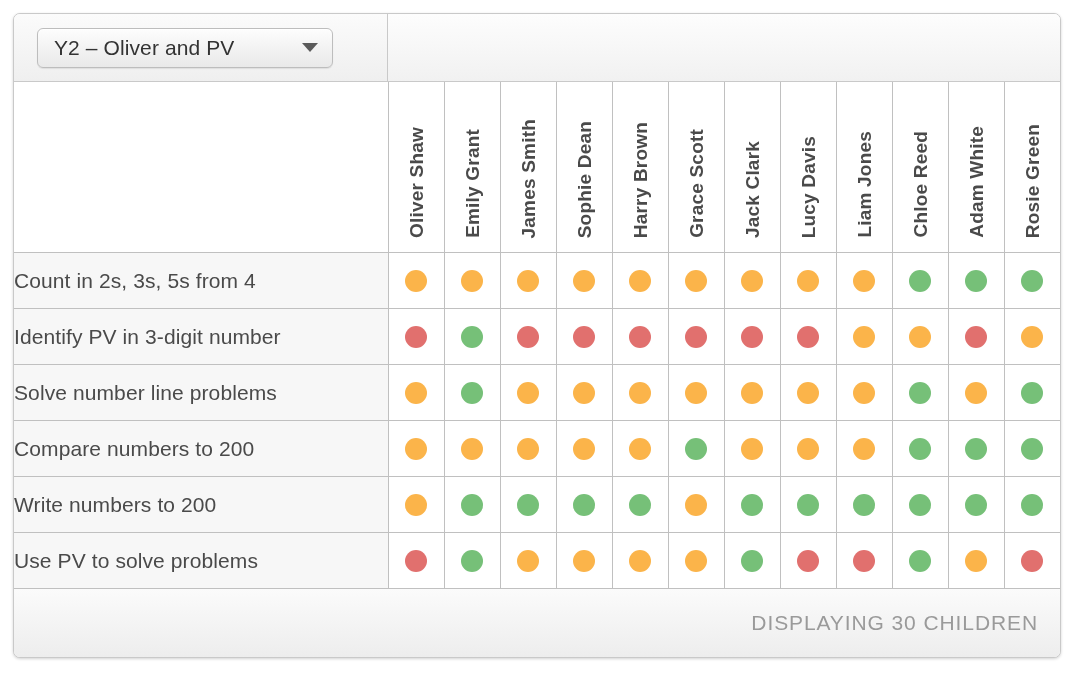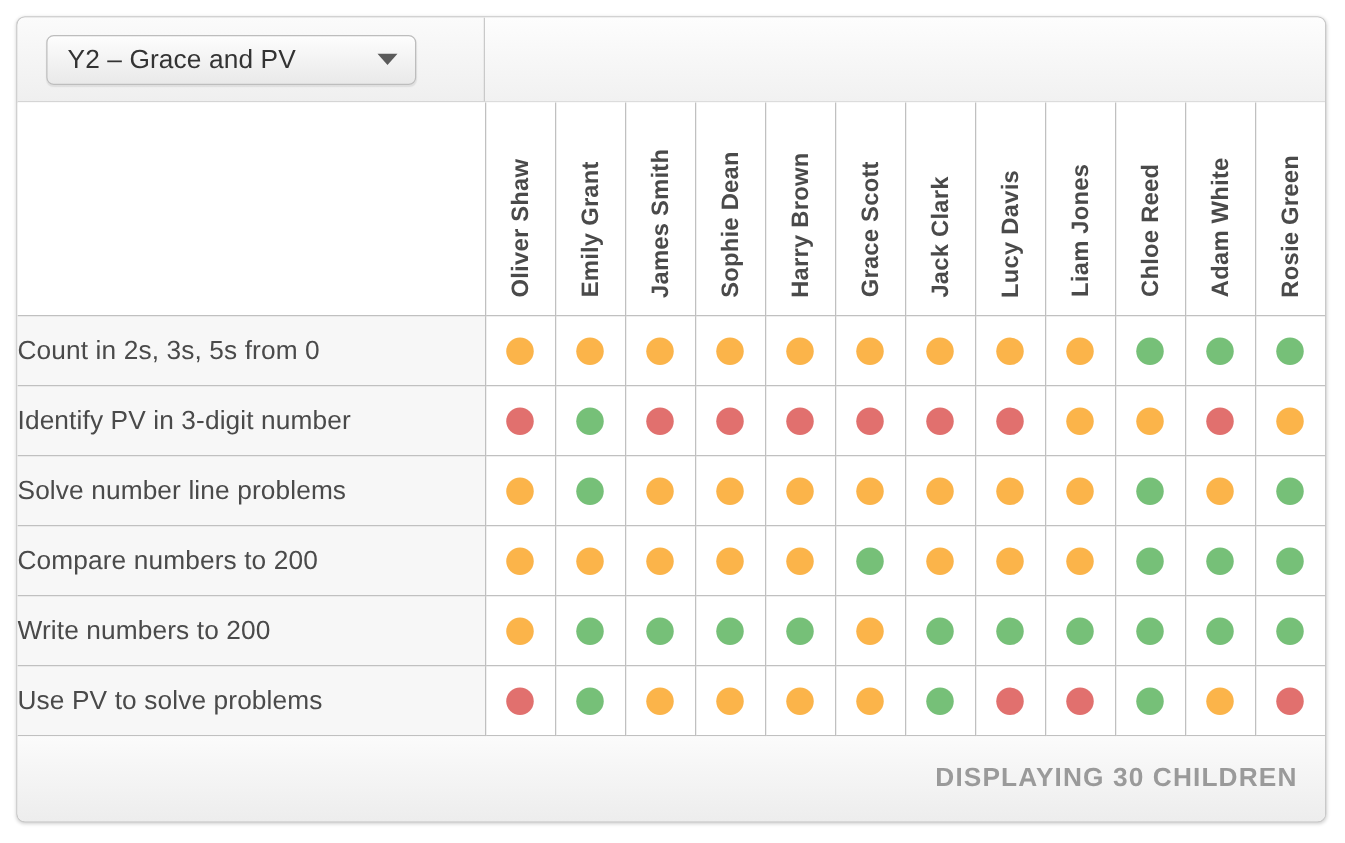--- a/index.html
+++ b/index.html
@@ -158,32 +158,31 @@
     align-items: center;
     justify-content: flex-end;
     padding-right: 22px;
     box-sizing: border-box;
   }
   .footer-text {
     font-size: 21px;
     color: #9a9a9a;
     letter-spacing: 0.9px;
     white-space: nowrap;
-    font-weight: bold;
   }
 </style>
 </head>
 <body>
 
 <div id="app">
 
   <div class="toolbar">
     <div class="toolbar-left">
       <div class="select-btn">
-        <span class="select-label">Y2 – Grace and PV</span>
+        <span class="select-label">Y2 – Oliver and PV</span>
         <span class="caret"></span>
       </div>
     </div>
     <div class="toolbar-right"></div>
   </div>
 
   <div class="grid-wrap">
     <table class="grid">
       <colgroup id="cols">
           <col class="labelcol">
@@ -236,21 +235,21 @@
             <th class="namehead">
               <div class="vname">Adam White</div>
             </th>
             <th class="namehead">
               <div class="vname">Rosie Green</div>
             </th>
           </tr>
       </thead>
       <tbody id="tbody">
           <tr class="datarow">
-            <td class="rowlabel">Count in 2s, 3s, 5s from 0</td>
+            <td class="rowlabel">Count in 2s, 3s, 5s from 4</td>
             <td class="cell"><span class="dot" style="background: rgb(251, 180, 74);"></span></td>
             <td class="cell"><span class="dot" style="background: rgb(251, 180, 74);"></span></td>
             <td class="cell"><span class="dot" style="background: rgb(251, 180, 74);"></span></td>
             <td class="cell"><span class="dot" style="background: rgb(251, 180, 74);"></span></td>
             <td class="cell"><span class="dot" style="background: rgb(251, 180, 74);"></span></td>
             <td class="cell"><span class="dot" style="background: rgb(251, 180, 74);"></span></td>
             <td class="cell"><span class="dot" style="background: rgb(251, 180, 74);"></span></td>
             <td class="cell"><span class="dot" style="background: rgb(251, 180, 74);"></span></td>
             <td class="cell"><span class="dot" style="background: rgb(251, 180, 74);"></span></td>
             <td class="cell"><span class="dot" style="background: rgb(118, 192, 120);"></span></td>

